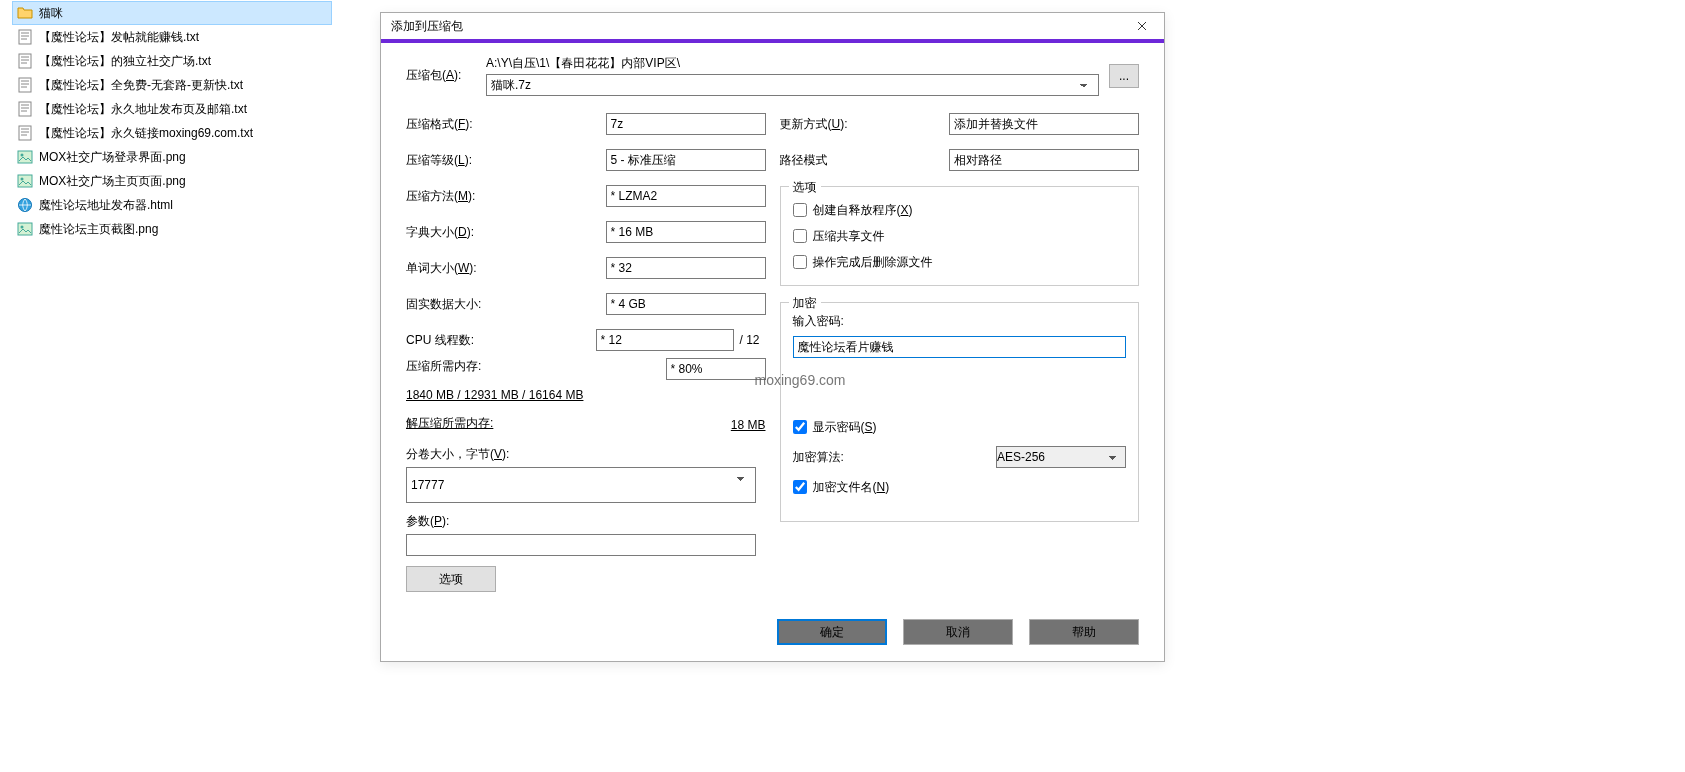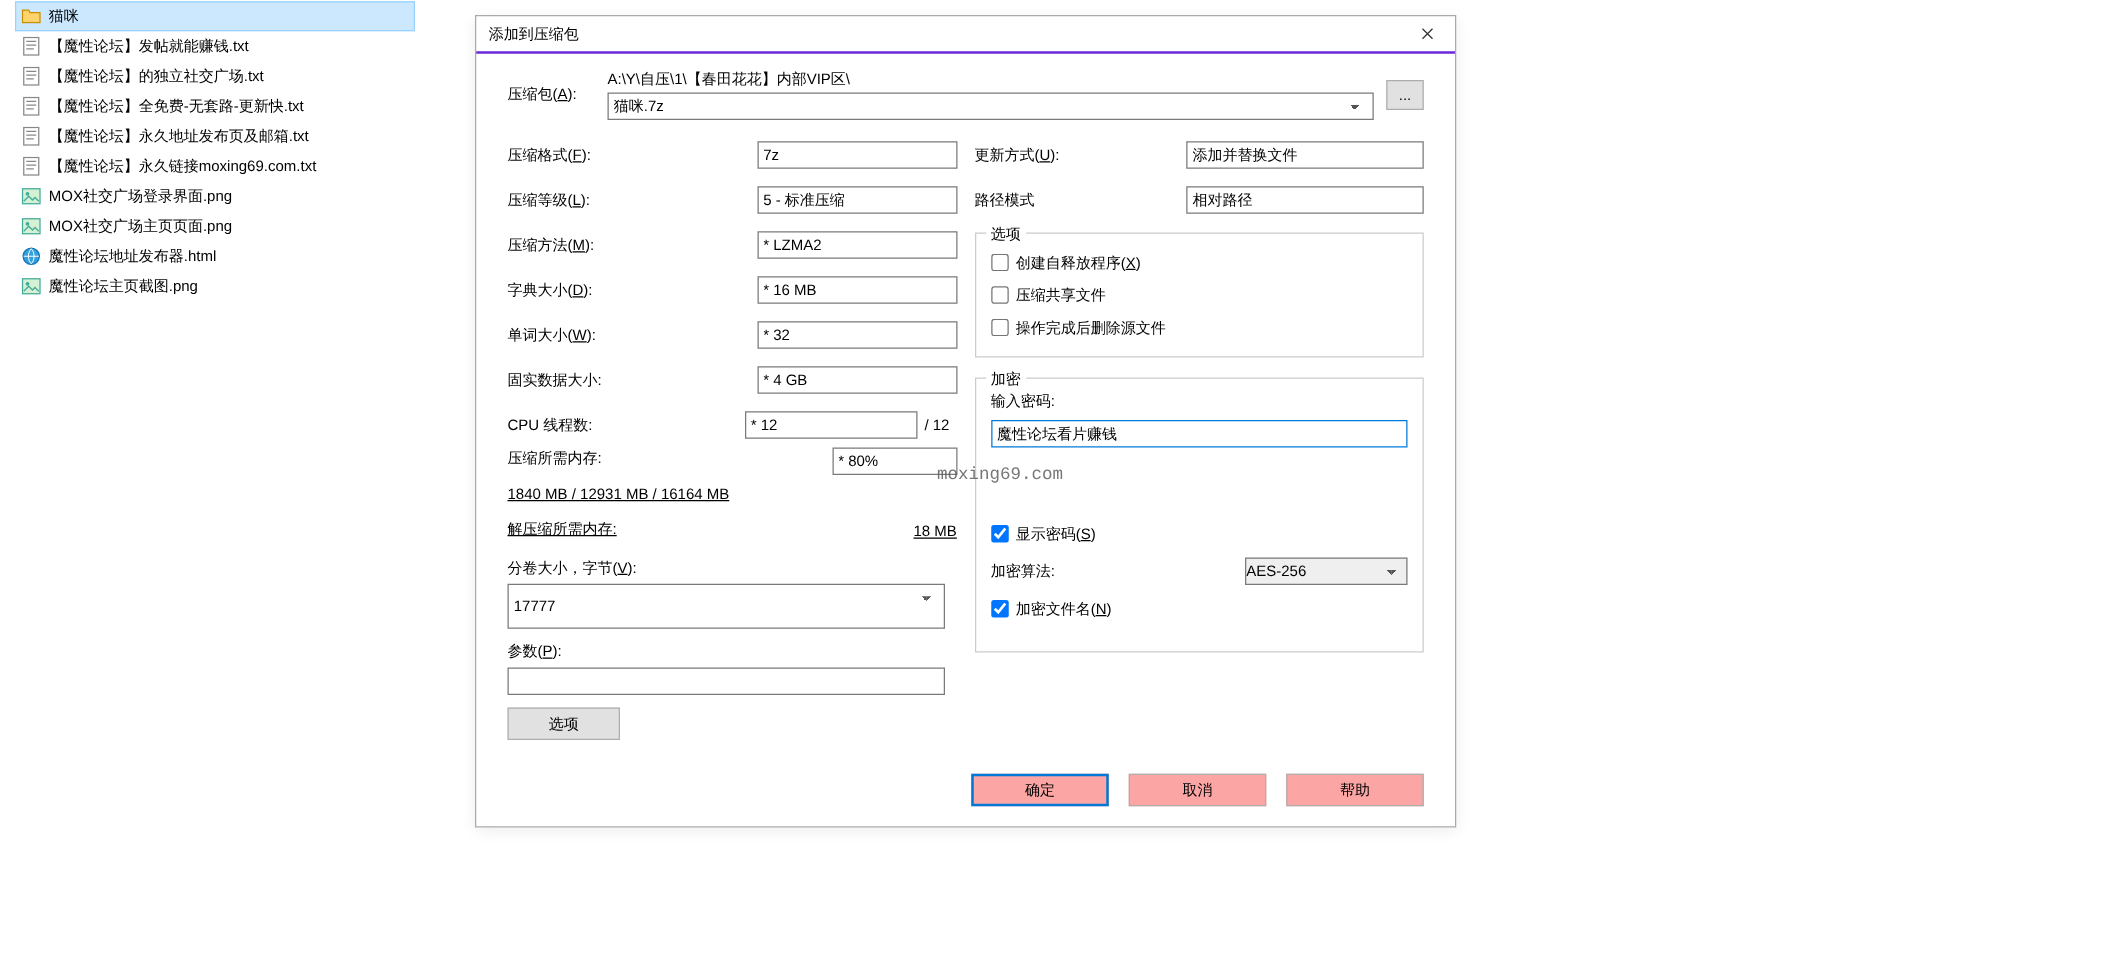--- a/index.html
+++ b/index.html
@@ -41,21 +41,21 @@
     height: 650px;
     background: #fff;
     border: 1px solid #aaa;
     box-shadow: 0 3px 12px rgba(0,0,0,0.08);
     display: flex; flex-direction: column;
   }
   .titlebar {
     height: 30px;
     display: flex; align-items: center;
     padding-left: 10px;
-    border-bottom: 2px solid #6d28d9;
+    border-bottom: 4px solid #6d28d9;
     font-family: Liberation Mono, monospace;
   }
   .titlebar .title { flex: 1; font-size: 12px; }
   .titlebar .close {
     width: 45px; height: 30px;
     display: flex; align-items:center; justify-content:center;
     cursor: pointer;
   }
 
   .content {
@@ -165,40 +165,40 @@
     margin-top:10px;
   }
 
   .dialog-buttons {
     display:flex; justify-content:flex-end; gap:16px;
     padding: 14px 25px 16px 0;
   }
   .dlg-btn {
     width:110px; height:26px;
     border:1px solid #adadad;
-    background:#fca5a5;
+    background:#737373;
     font-size:12px;
     cursor:pointer;
   }
   .dlg-btn.primary {
     border:2px solid #0078d7;
   }
 
   .watermark {
     position:absolute;
     left: 650px; top: 340px;
     width: 300px; height: 80px;
     pointer-events:none;
     opacity:0.8;
     color:#d2787c;
     font-size:34px;
     font-family: "KaiTi","STKaiti",cursive;
     display:flex; flex-direction:column; align-items:center; justify-content:center;
   }
-  .watermark .wm2 { font-size:14px; color:#555; font-family:Liberation Mono, monospace; }
+  .watermark .wm2 { font-size:14px; color:#555; font-family:Liberation Sans, sans-serif; }
 
   select {
     appearance:none;
     background-image: linear-gradient(45deg, transparent 50%, #555 50%), linear-gradient(135deg, #555 50%, transparent 50%);
     background-position: calc(100% - 12px) 9px, calc(100% - 8px) 9px;
     background-size: 4px 4px, 4px 4px;
     background-repeat: no-repeat;
     padding-right:20px;
   }
 

